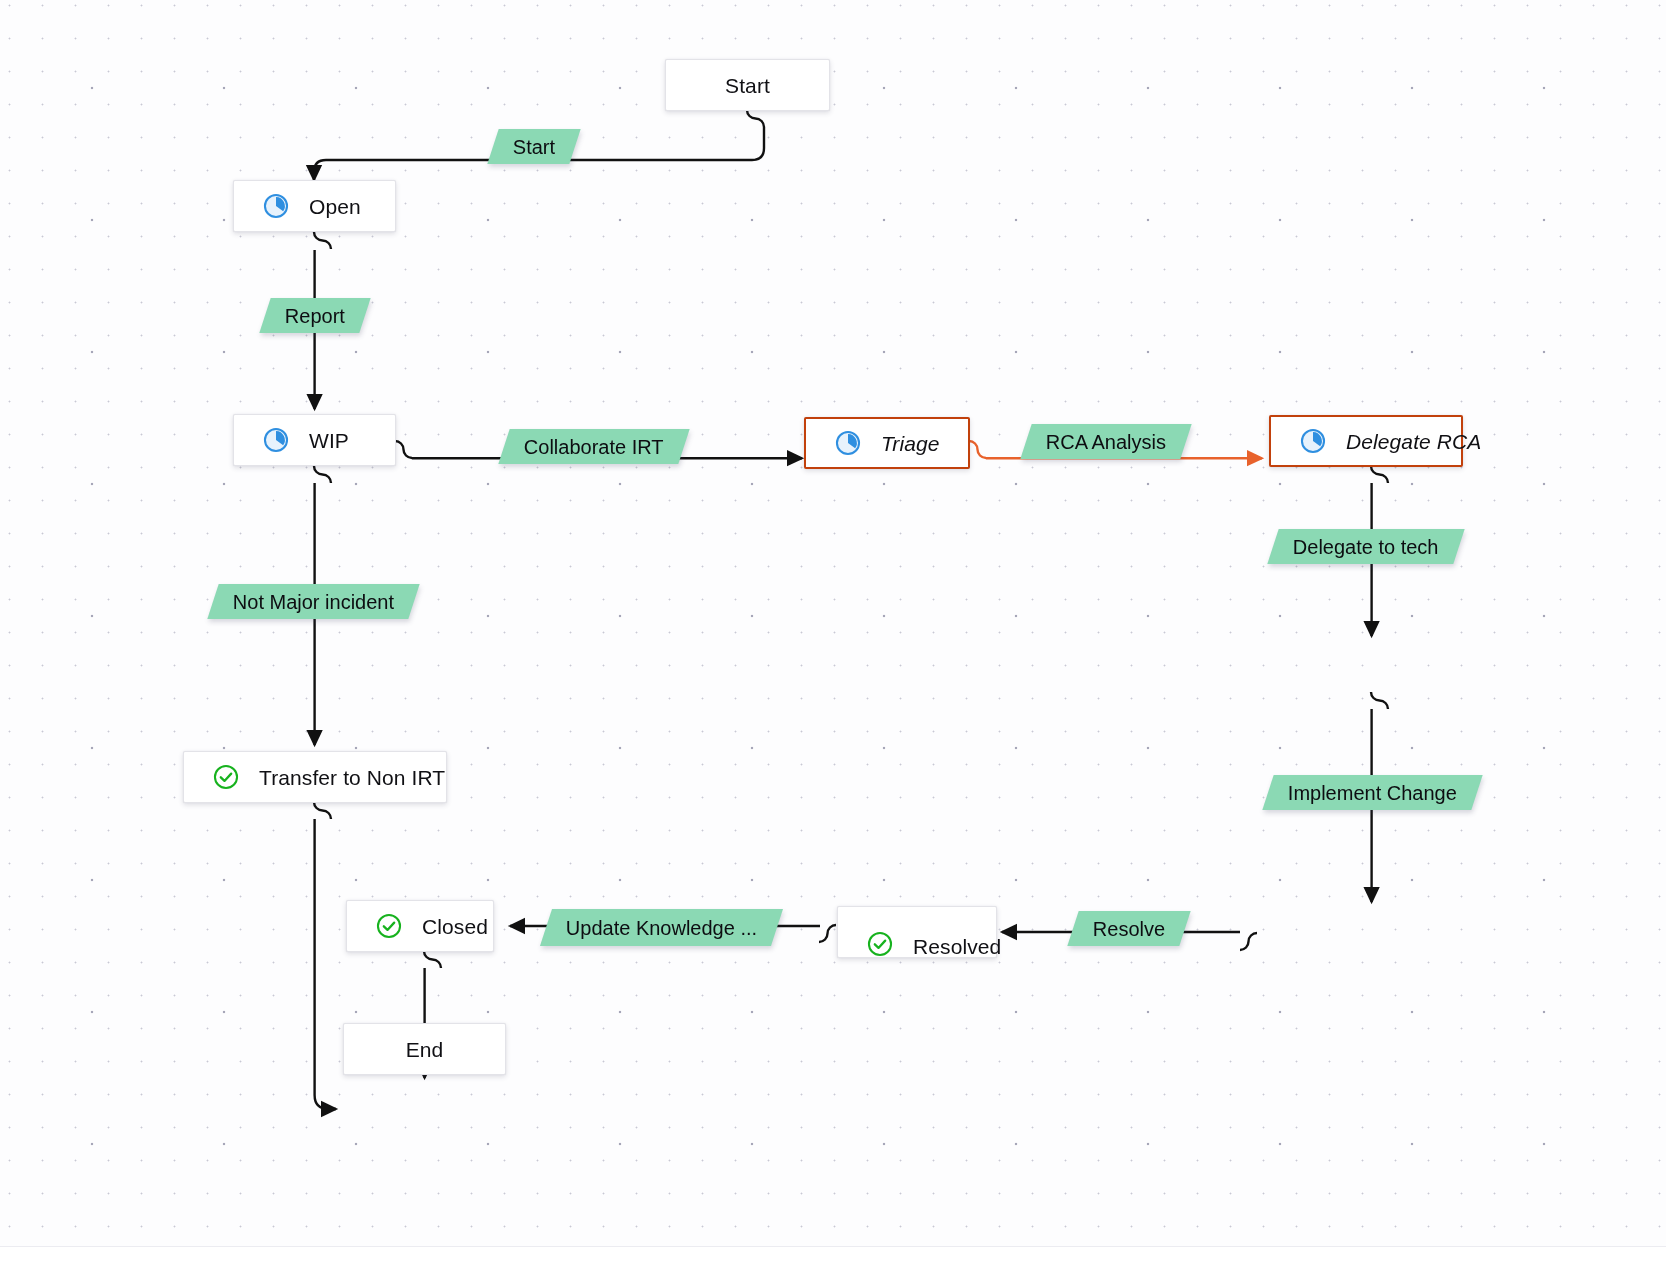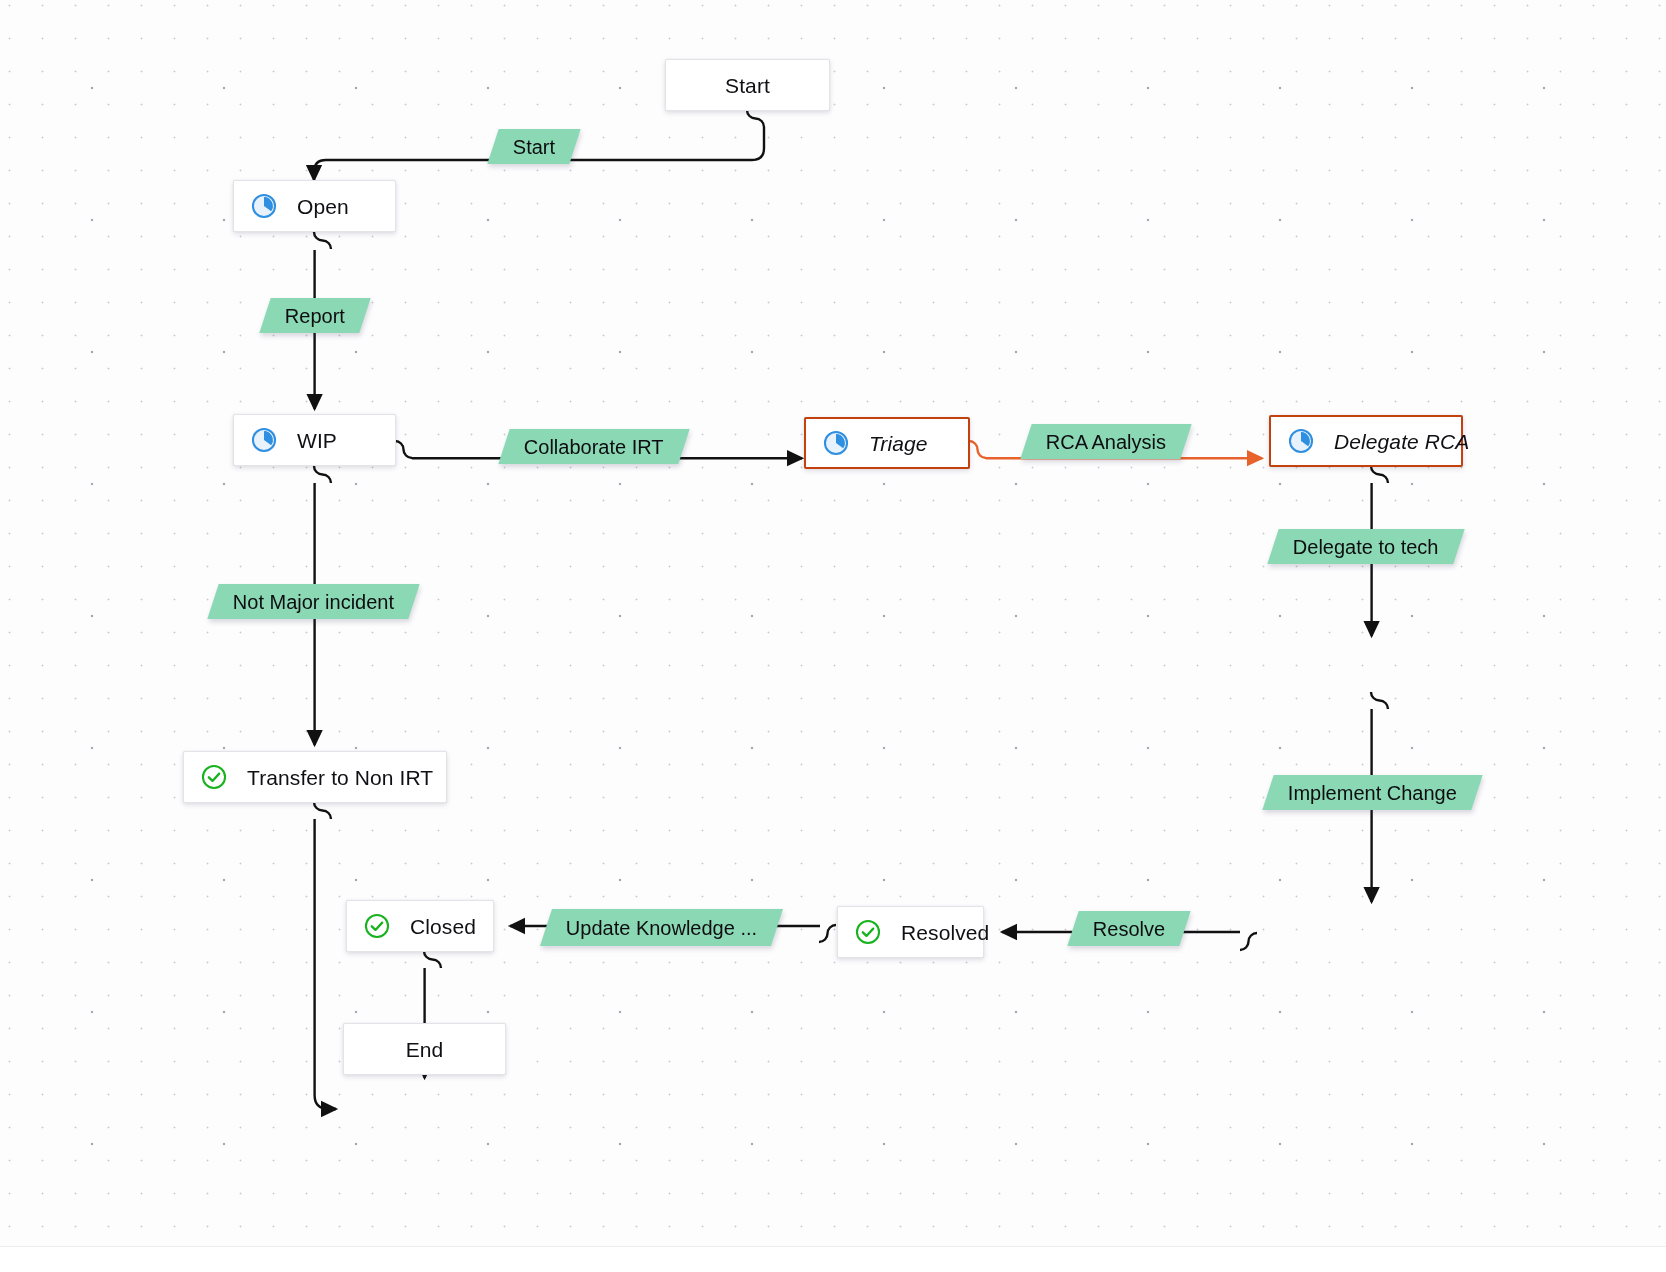--- a/index.html
+++ b/index.html
@@ -62,21 +62,21 @@
     font-size: 21px;
     color: #101014;
     letter-spacing: 0.1px;
     white-space: nowrap;
     line-height: 1;
   }
   .node.plain {
     justify-content: center;
   }
   .node.withicon {
-    padding-left: 17px;
+    padding-left: 29px;
   }
   .node.withicon .nlabel {
     margin-left: 20px;
   }
   .nicon {
     width: 26px; height: 26px;
     flex: 0 0 26px;
     display: block;
   }
   
@@ -207,21 +207,21 @@
   <div class="node withicon orange" style="left:1269px; top:415px; width:194px; height:52px;">
     <svg class="nicon" viewBox="0 0 24 24">
       <circle cx="12" cy="12" r="10.2" fill="#e7f2fc" stroke="#2f8fe0" stroke-width="1.9"></circle>
       <path d="M 12 12 L 12 3.6 A 8.4 8.4 0 0 1 18.6 16.9 Z" fill="#2f8fe0"></path>
     </svg>
     <span class="nlabel">Delegate RCA</span>
   </div>
 
 
 
-  <div class="node withicon" style="left:837px; top:906px; width:147px; height:52px;">
+  <div class="node withicon" style="left:837px; top:906px; width:160px; height:52px;align-items:flex-end;">
     <svg class="nicon" viewBox="0 0 24 24">
       <circle cx="12" cy="12" r="10.2" fill="#ffffff" stroke="#17b21e" stroke-width="1.9"></circle>
       <path d="M 7.2 12.3 L 10.6 15.6 L 16.8 8.9" fill="none" stroke="#17b21e" stroke-width="2.1" stroke-linecap="round" stroke-linejoin="round"></path>
     </svg>
     <span class="nlabel">Resolved</span>
   </div>
 
   <div class="node withicon" style="left:346px; top:900px; width:148px; height:52px;">
     <svg class="nicon" viewBox="0 0 24 24">
       <circle cx="12" cy="12" r="10.2" fill="#ffffff" stroke="#17b21e" stroke-width="1.9"></circle>

